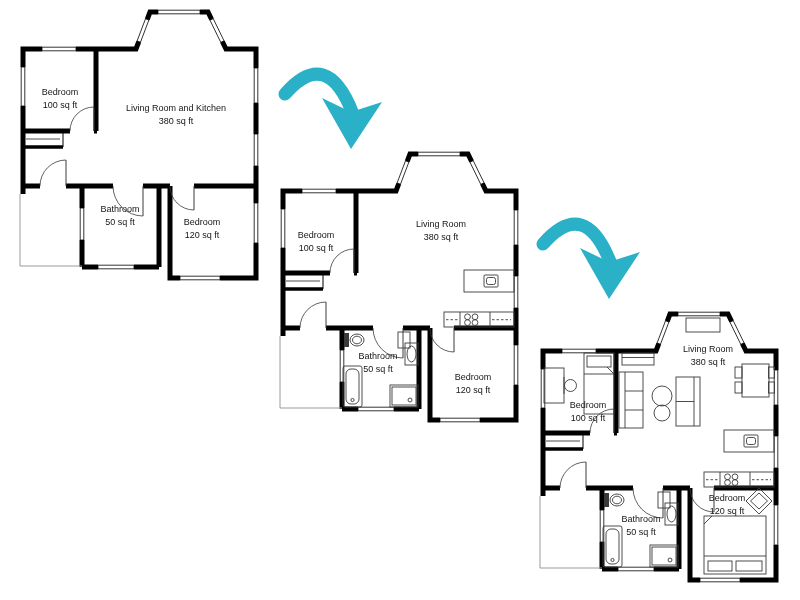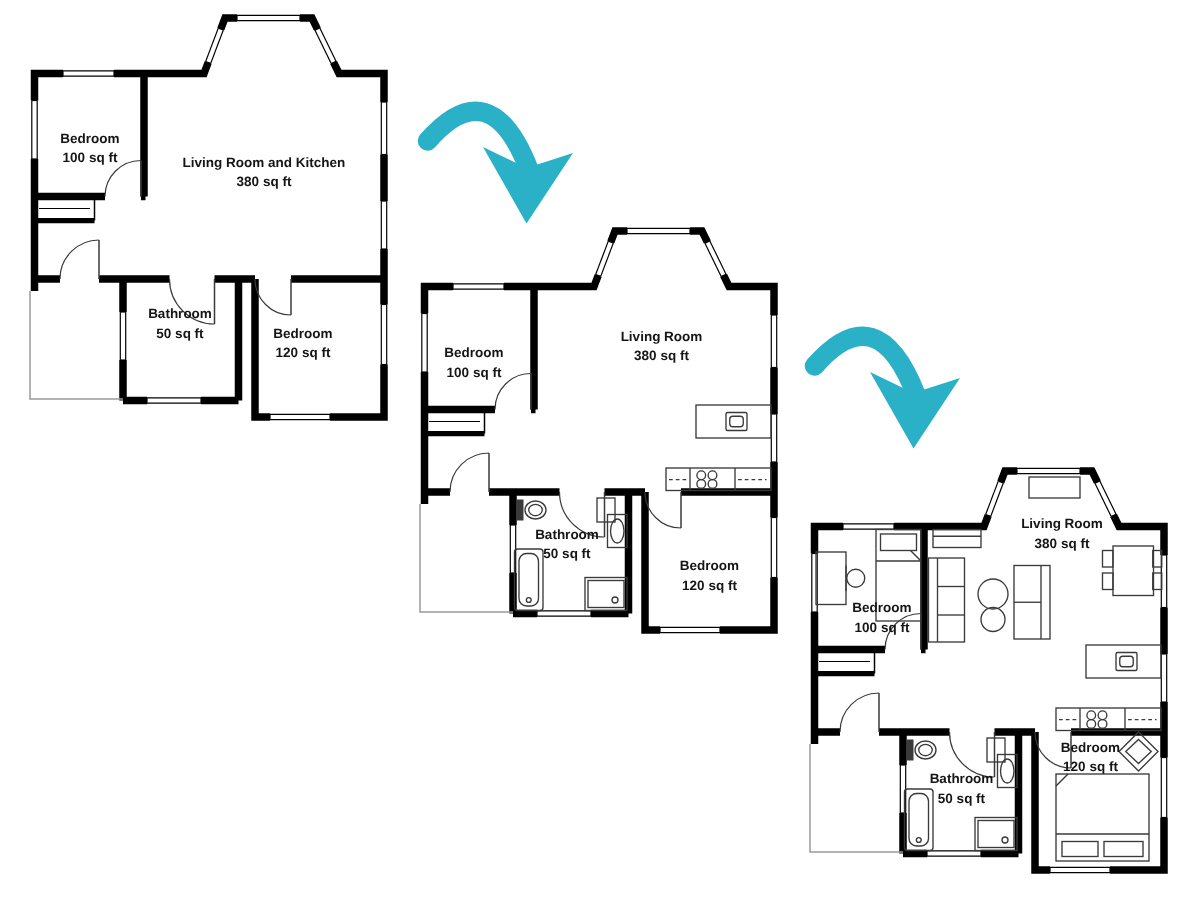--- a/index.html
+++ b/index.html
@@ -1,17 +1,17 @@
 <!DOCTYPE html>
 <html><head>
 <meta charset="utf-8">
 <style>
   html,body{margin:0;padding:0;background:#fff;}
   .canvas{position:relative;width:800px;height:600px;background:#fff;overflow:hidden;
-          font-family:"Liberation Sans",sans-serif;font-weight:bold;}
+          font-family:"Liberation Sans",sans-serif;}
   .canvas svg{position:absolute;overflow:visible;}
   .canvas text{font-family:"Liberation Sans",sans-serif;font-size:9px;fill:#151515;text-anchor:middle;}
 </style>
 </head>
 <body>
 
 <div class="canvas">
   <svg id="plan1" viewBox="0 0 244 282" width="244" height="282" style="left:18px;top:8px;">
       <g>
         <path d="M5,186 L5,41 L118,41 L132,4 L190,4 L208,41 L238,41 L238,270 L152,270 L152,178" fill="none" stroke="#000000" stroke-width="5"></path>

